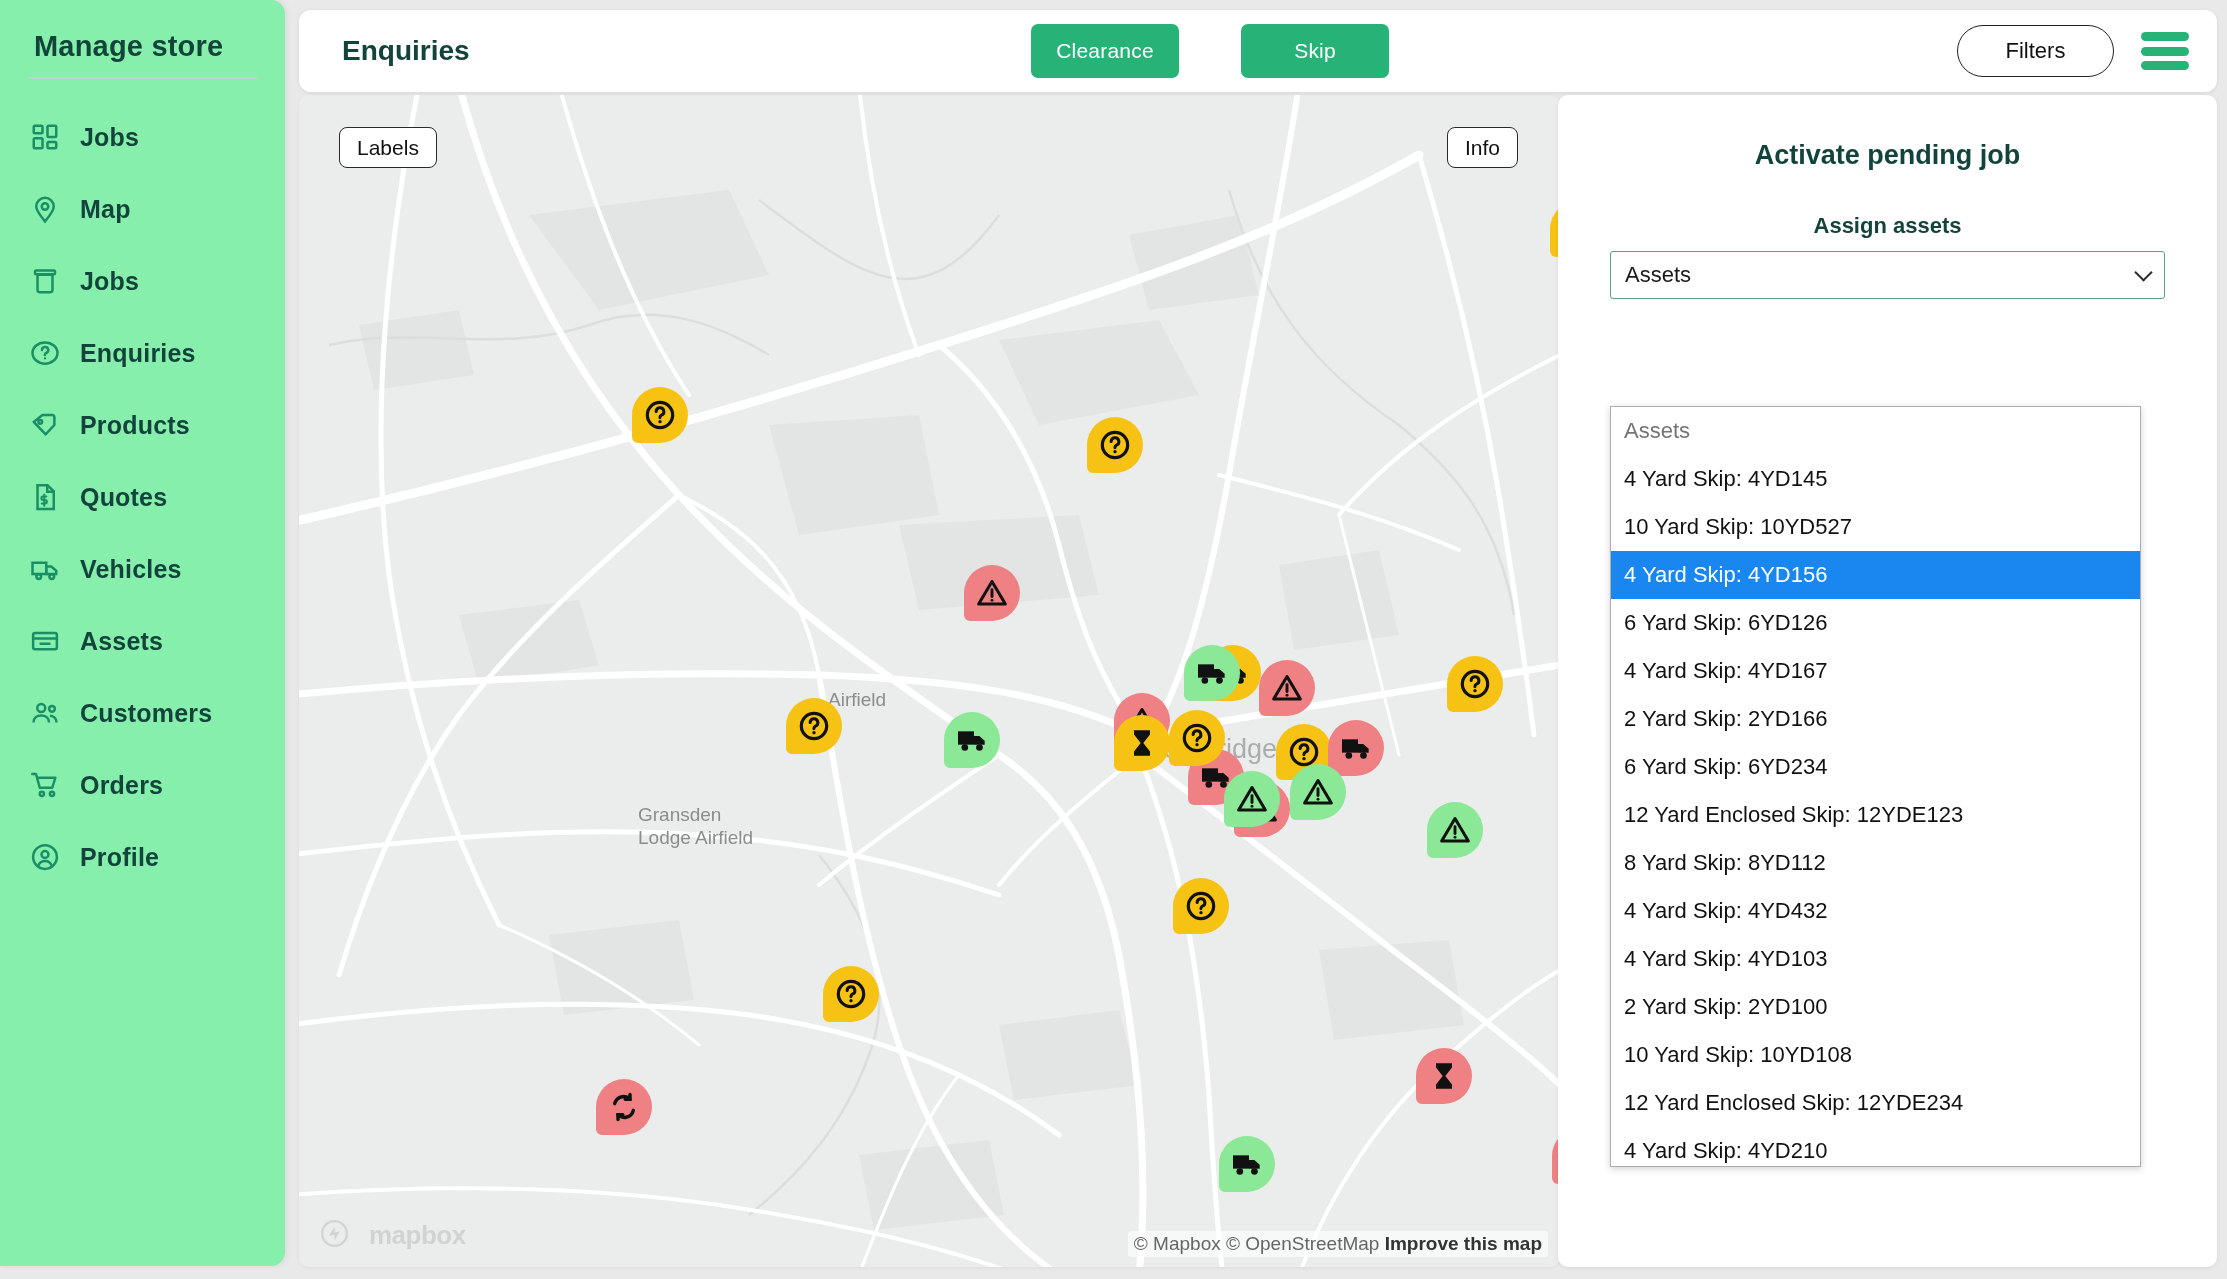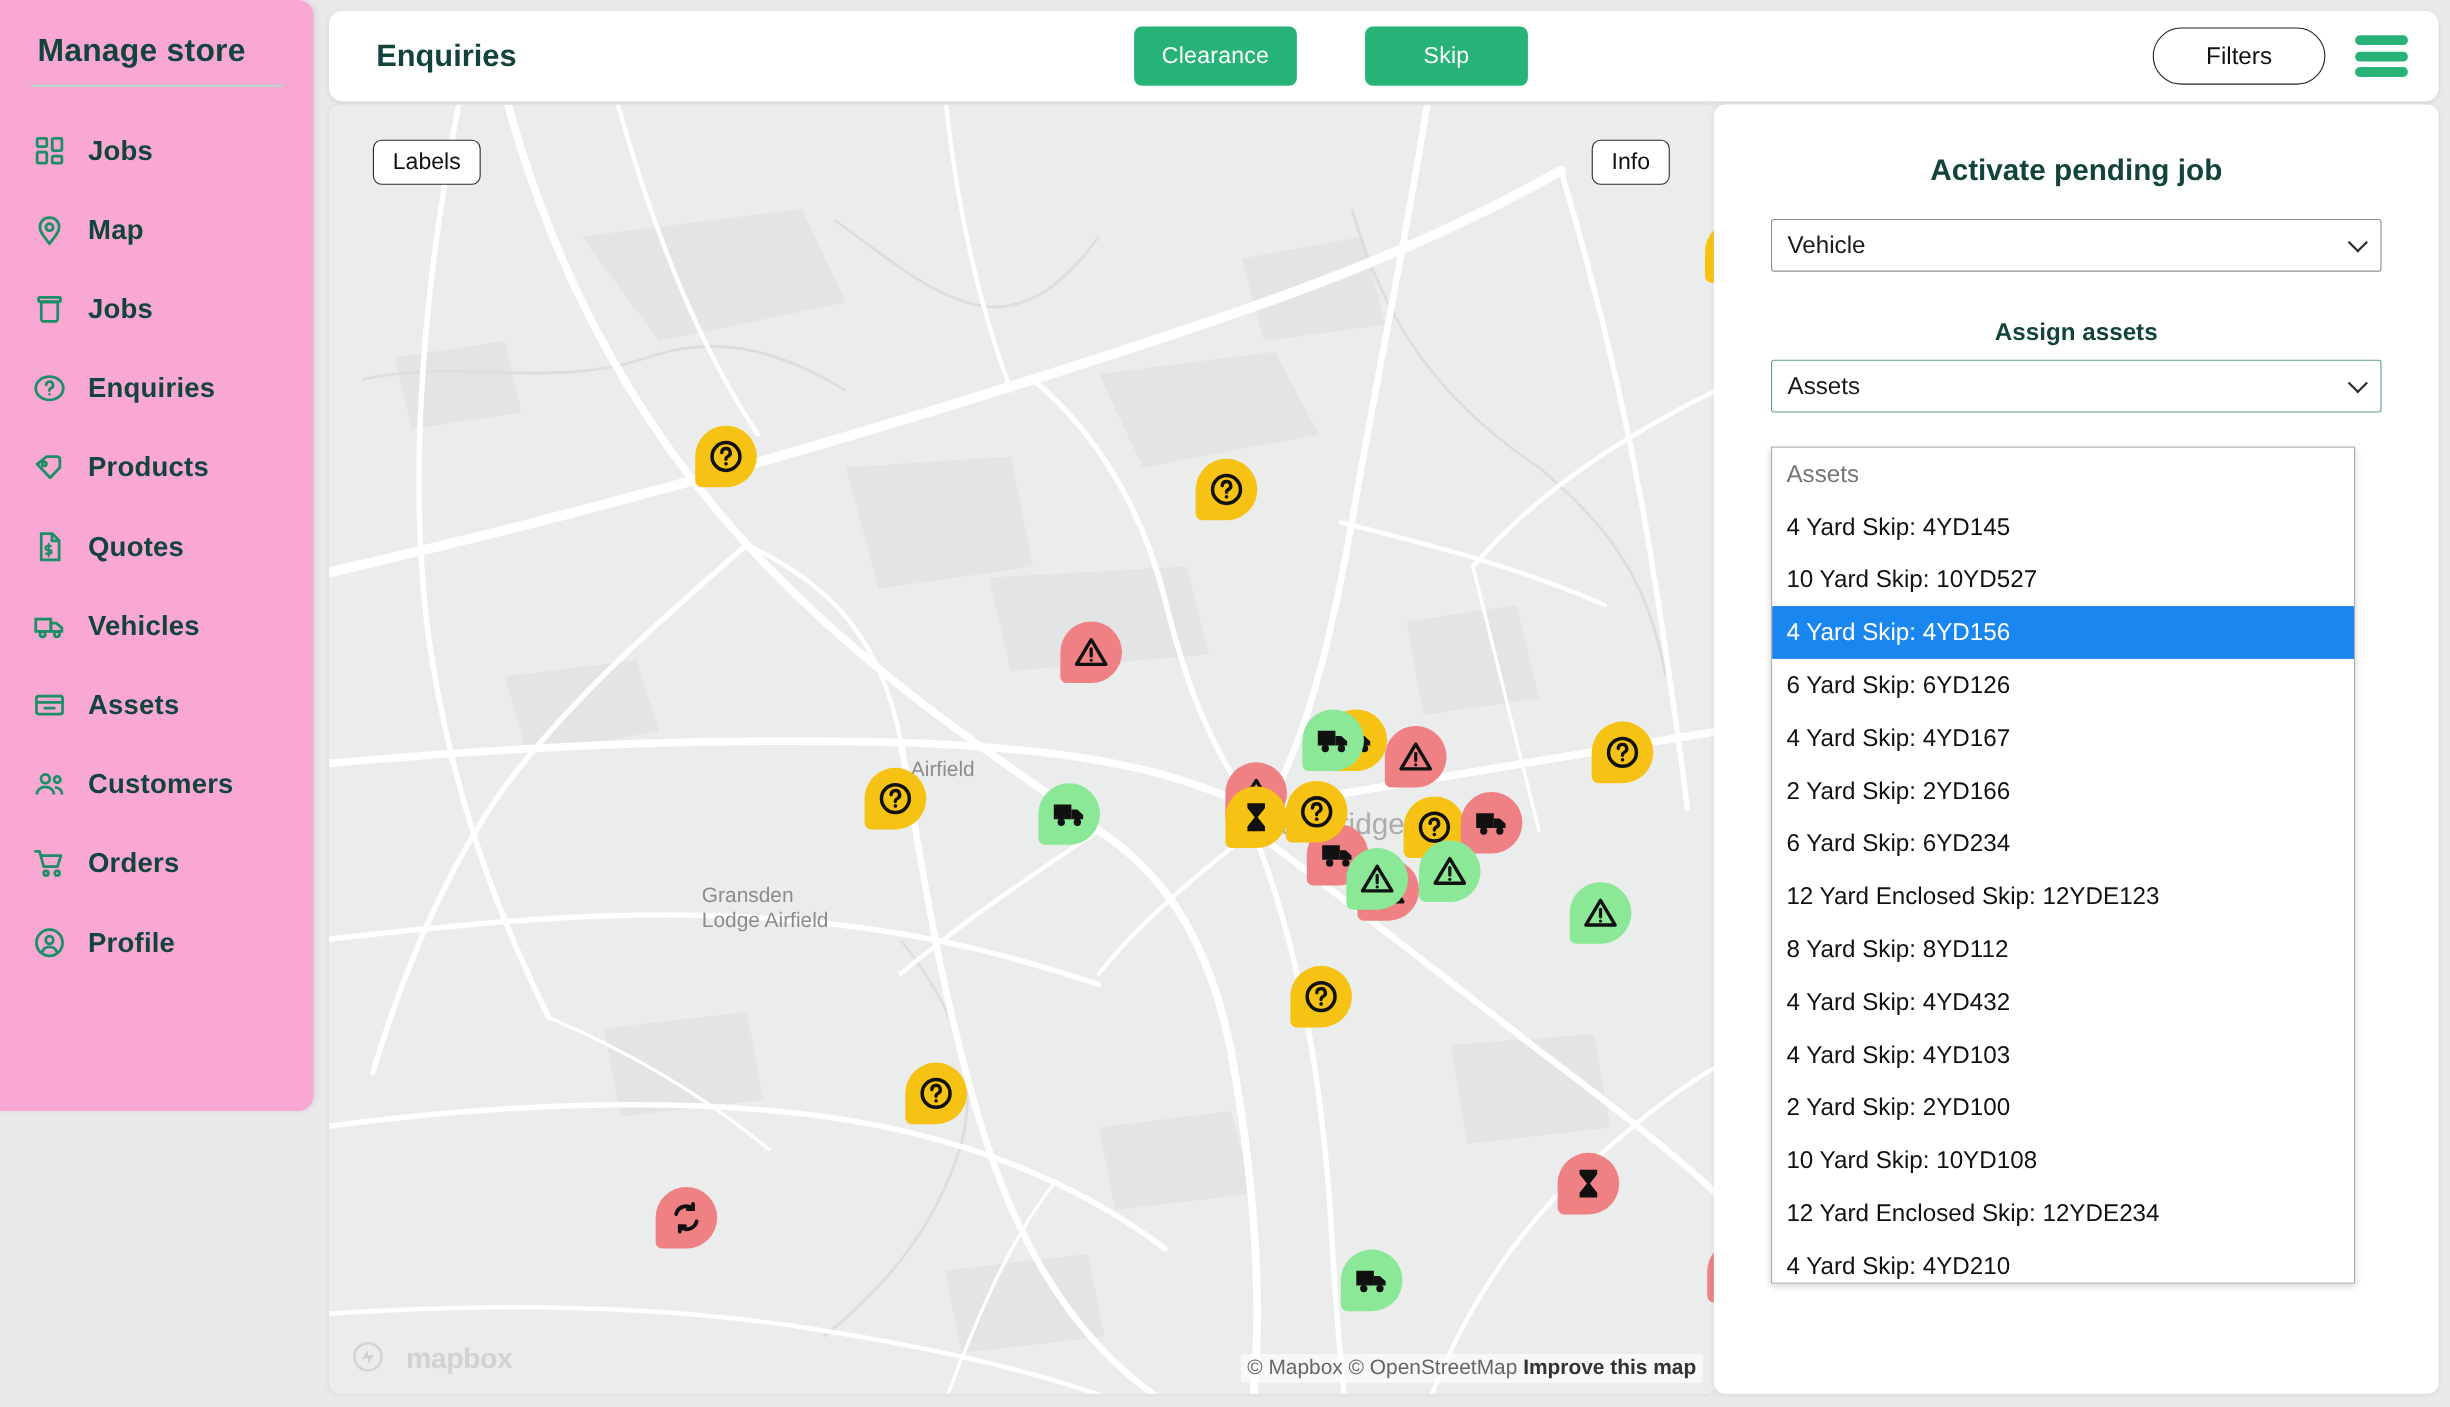--- a/index.html
+++ b/index.html
@@ -7,22 +7,22 @@
     width: 2227px; height: 1279px;
     background: #e9e9e9;
     font-family: "Liberation Sans", sans-serif;
     overflow: hidden;
   }
   body { position: relative; }
 
   
   #sidebar {
     position: absolute; left: 0; top: 0;
-    width: 285px; height: 1010px;
-    background: #f9a8d4;
+    width: 285px; height: 1266px;
+    background: #86efac;
     border-radius: 0 14px 14px 0;
     box-shadow: 2px 0 6px rgba(0,0,0,0.07);
     padding: 22px 0 0 0;
     z-index: 5;
   }
   #sidebar-title {
     font-size: 29px; font-weight: bold; color: #13443c;
     padding: 8px 0 14px 34px;
     border-bottom: 2px solid #b9d7cd;
     margin: 0 28px 22px 28px;
@@ -616,24 +616,20 @@
 
   <div id="map-attrib">
     <span>© Mapbox © OpenStreetMap </span><span class="improve">Improve this map</span>
   </div>
 </div>
 
 <div id="right-panel">
   <div id="panel-title">Activate pending job</div>
 
   <div>
-    <div class="sel-box">
-      <span>Vehicle</span>
-      <span class="sel-caret"></span>
-    </div>
   </div>
 
   <div id="assets-group">
     <div class="field-label">Assign assets</div>
     <div class="sel-box focused">
       <span>Assets</span>
       <span class="sel-caret"></span>
     </div>
   </div>
 

